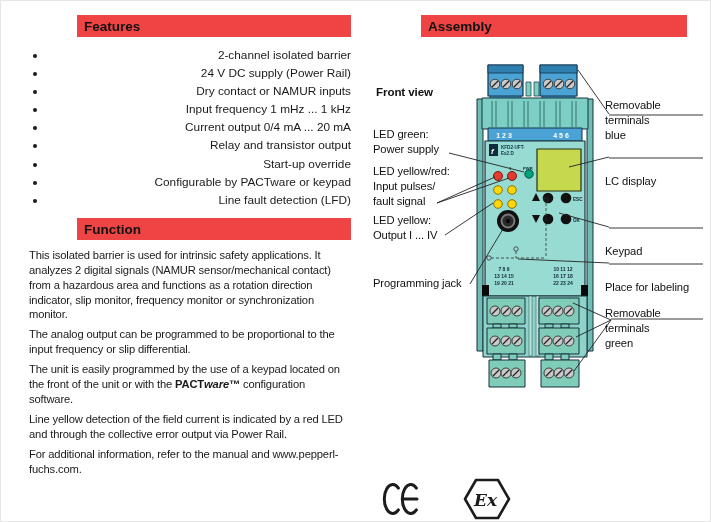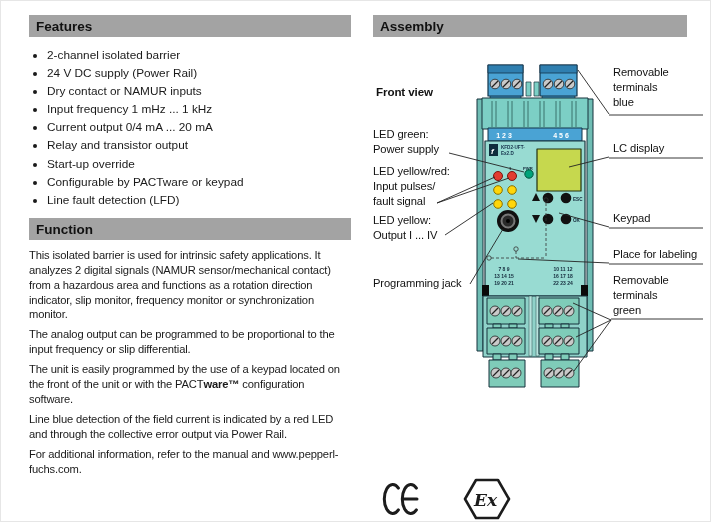--- a/index.html
+++ b/index.html
@@ -1,36 +1,36 @@
 <!DOCTYPE html>
 <html><head>
 <meta charset="utf-8">
 <style>
   html,body{margin:0;padding:0;background:#fff;}
   #screen{position:relative;width:711px;height:522px;background:#ffffff;
     font-family:"Liberation Sans","DejaVu Sans",sans-serif;color:#1a1a1a;
     overflow:hidden;border:1px solid #e6e6e6;box-sizing:border-box;}
-  .secbar{background:#a3a3a3;font-weight:bold;font-size:13.5px;
-    padding:4px 7px 3px 7px;height:22px;box-sizing:border-box;color:#111;}
+  .secbar{background:#ef4444;font-weight:bold;font-size:13.5px;
+    padding:4px 7px 3px 7px;height:22px;box-sizing:border-box;color:#111;margin-left:48px;}
   
   #leftcol{position:absolute;left:28px;top:14px;width:322px;}
-  #featlist{margin:9px 0 0 0;padding:0 0 0 18px;font-size:11.8px;}
+  #featlist{margin:9px 0 0 0;padding:0 0 0 18px;font-size:11.8px;text-align:right;}
   #featlist li{line-height:18.1px;list-style:disc;}
   #funcbar{margin-top:9px;}
   #functext{margin-top:8px;font-size:11.2px;line-height:14.9px;letter-spacing:-0.15px;}
   #functext p{margin:0 0 5px 0;}
-  .bold{font-weight:normal;}
-  .bolditalic{font-weight:bold;text-align:right;}
+  .bold{font-weight:bold;}
+  .bolditalic{font-weight:bold;font-style:italic;text-align:right;}
   
   #rightbar{position:absolute;left:372px;top:14px;width:314px;}
   #diagram{position:absolute;left:372px;top:36px;width:330px;height:486px;}
   #diagram svg{position:absolute;left:0;top:0;}
   .dlabel{position:absolute;font-size:11.2px;line-height:15px;letter-spacing:-0.1px;color:#111;}
   .dlabel.b{font-weight:bold;font-size:11.6px;}
-  .rlab{left:240px;}
+  .rlab{left:232px;margin-top:33px;}
 </style>
 </head>
 <body>
 
 <div id="screen">
 
   <div id="leftcol">
     <div class="secbar">Features</div>
     <ul id="featlist">
       <li>2-channel isolated barrier</li>
@@ -41,21 +41,21 @@
       <li>Relay and transistor output</li>
       <li>Start-up override</li>
       <li>Configurable by PACTware or keypad</li>
       <li>Line fault detection (LFD)</li>
     </ul>
     <div class="secbar" id="funcbar">Function</div>
     <div id="functext">
       <p>This isolated barrier is used for intrinsic safety applications. It analyzes 2 digital signals (NAMUR sensor/mechanical contact) from a hazardous area and functions as a rotation direction indicator, slip monitor, frequency monitor or synchronization monitor.</p>
       <p>The analog output can be programmed to be proportional to the input frequency or slip differential.</p>
       <p><span>The unit is easily programmed by the use of a keypad located on the front of the unit or with the </span><span class="bold">PACT</span><span class="bolditalic">ware™</span><span> configuration software.</span></p>
-      <p>Line blue detection of the field current is indicated by a red LED and through the collective error output via Power Rail.</p>
+      <p>Line yellow detection of the field current is indicated by a red LED and through the collective error output via Power Rail.</p>
       <p>For additional information, refer to the manual and www.pepperl-fuchs.com.</p>
     </div>
   </div>
 
   <div id="rightbar">
     <div class="secbar">Assembly</div>
   </div>
 
   <div id="diagram">
 

